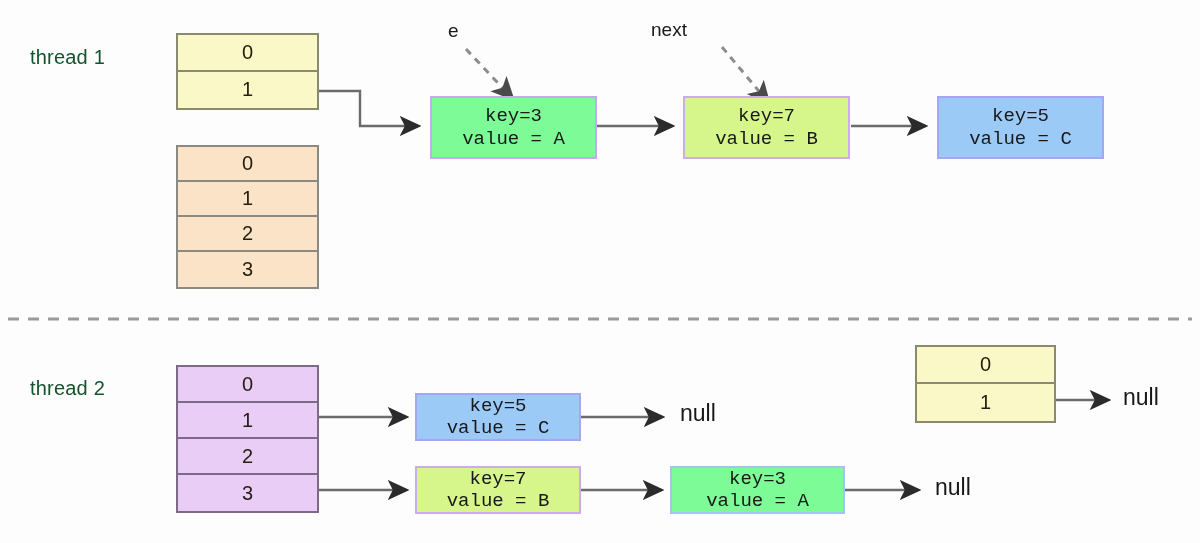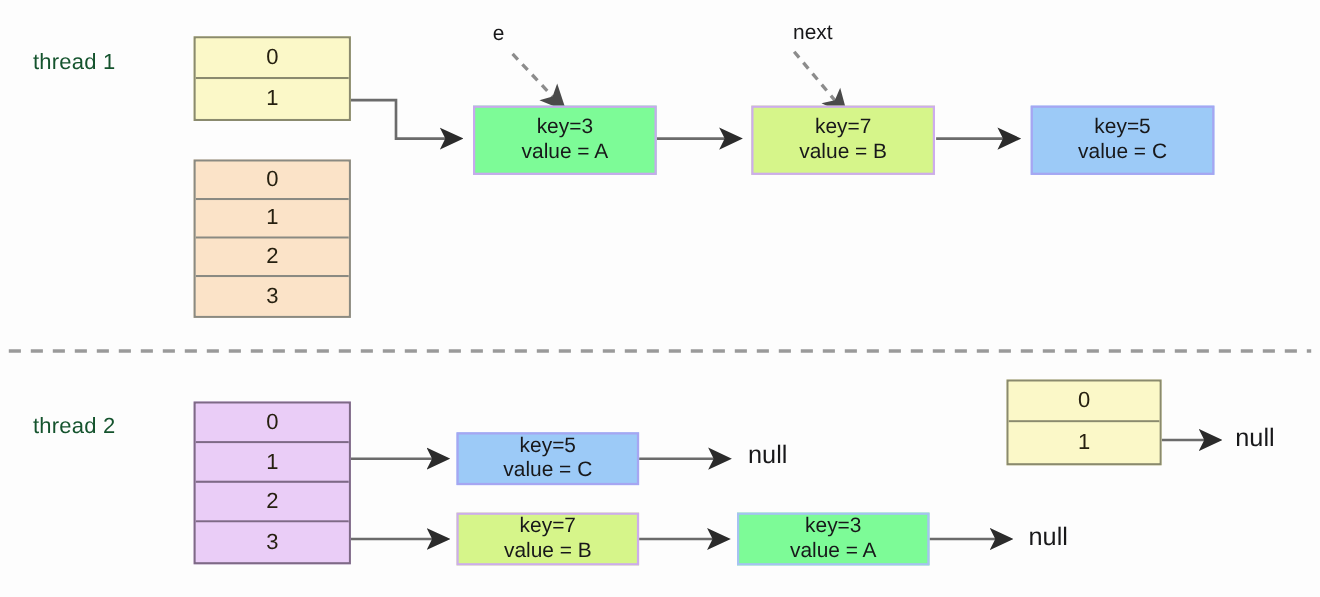--- a/index.html
+++ b/index.html
@@ -53,20 +53,21 @@
     box-sizing: border-box;
     display: flex;
     flex-direction: column;
     align-items: center;
     justify-content: center;
     border-width: 2px;
     border-style: solid;
     line-height: 1.18;
     font-size: 19px;
     color: #18181a;
+    font-family: Liberation Mono, monospace;
   }
   .node-line { white-space: nowrap; }
 
   .null-label {
     position: absolute;
     font-size: 23px;
     color: #18181a;
     white-space: nowrap;
   }
   .ptr-label {
@@ -163,21 +164,21 @@
     <span class="node-line">key=7</span>
     <span class="node-line">value = B</span>
   </div>
 
   <div class="node-box" style="left:937px; top:96px; width:167px; height:63px; background:#9ccaf7; border-color:#a6a6f2;">
     <span class="node-line">key=5</span>
     <span class="node-line">value = C</span>
   </div>
 
   <div class="ptr-label" style="left:448px; top:20px;">e</div>
-  <div class="ptr-label" style="left:721px; top:19px;">next</div>
+  <div class="ptr-label" style="left:651px; top:19px;">next</div>
 
   <div class="thread-label" style="left:30px; top:377px;text-align:right;">thread 2</div>
 
   <div class="bucket-table" style="left:176px; top:365px; width:143px; height:148px; background:#eacdf7; border-color:#7e6a86;">
     <div class="bucket-cell" style="height:25%; background:#eacdf7; border-color:#7e6a86;">0</div>
     <div class="bucket-cell" style="height:25%; background:#eacdf7; border-color:#7e6a86;">1</div>
     <div class="bucket-cell" style="height:25%; background:#eacdf7; border-color:#7e6a86;">2</div>
     <div class="bucket-cell" style="height:25%; background:#eacdf7; border-color:#7e6a86;">3</div>
   </div>
 

